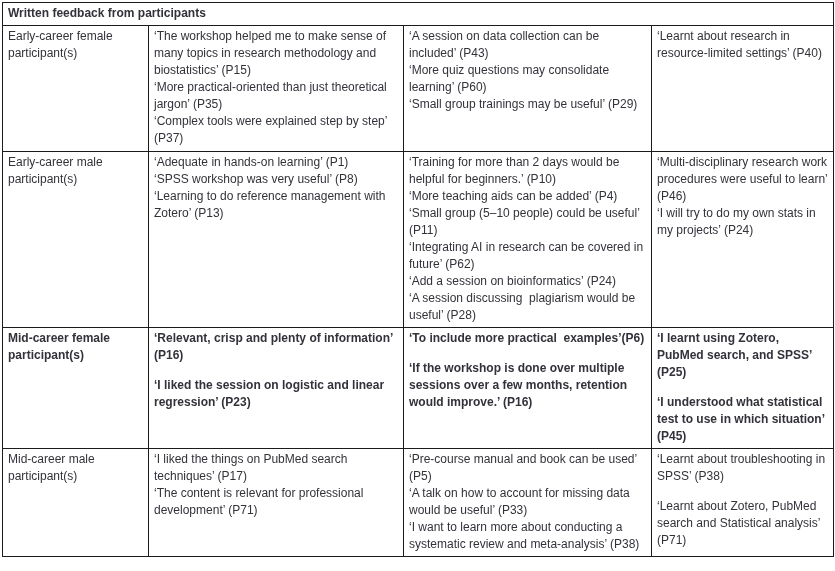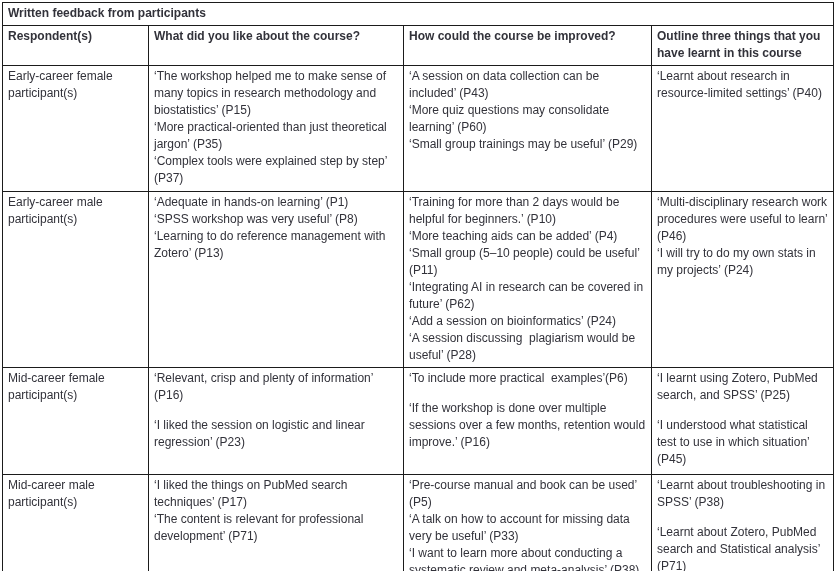--- a/index.html
+++ b/index.html
@@ -49,26 +49,20 @@
   <colgroup>
     <col style="width:146px">
     <col style="width:255px">
     <col style="width:248px">
     <col style="width:182px">
   </colgroup>
   <thead>
     <tr>
       <td class="title-cell" colspan="4">Written feedback from participants</td>
     </tr>
-    <tr class="header-row">
-      <th>Respondent(s)</th>
-      <th>What did you like about the course?</th>
-      <th>How could the course be improved?</th>
-      <th>Outline three things that you have learnt in this course</th>
-    </tr>
   </thead>
   <tbody>
       <tr style="height: 126px;">
         <td>Early-career female participant(s)</td>
         <td>
           <div class="quote">‘The workshop helped me to make sense of many topics in research methodology and biostatistics’ (P15)</div>
           <div class="quote">‘More practical-oriented than just theoretical jargon’ (P35)</div>
           <div class="quote">‘Complex tools were explained step by step’ (P37)</div>
         </td>
         <td>
@@ -93,21 +87,21 @@
           <div class="quote">‘Small group (5–10 people) could be useful’ (P11)</div>
           <div class="quote">‘Integrating AI in research can be covered in future’ (P62)</div>
           <div class="quote">‘Add a session on bioinformatics’ (P24)</div>
           <div class="quote">‘A session discussing  plagiarism would be useful’ (P28)</div>
         </td>
         <td>
           <div class="quote">‘Multi-disciplinary research work procedures were useful to learn’ (P46)</div>
           <div class="quote">‘I will try to do my own stats in my projects’ (P24)</div>
         </td>
       </tr>
-      <tr style="height: 107px;">
+      <tr style="height: 107px; font-weight: bold;">
         <td>Mid-career female participant(s)</td>
         <td class="spaced">
           <div class="quote">‘Relevant, crisp and plenty of information’ (P16)</div>
           <div class="quote">‘I liked the session on logistic and linear regression’ (P23)</div>
         </td>
         <td class="spaced">
           <div class="quote">‘To include more practical  examples’(P6)</div>
           <div class="quote">‘If the workshop is done over multiple sessions over a few months, retention would improve.’ (P16)</div>
         </td>
         <td class="spaced">
@@ -116,21 +110,21 @@
         </td>
       </tr>
       <tr style="height: 102px;">
         <td>Mid-career male participant(s)</td>
         <td>
           <div class="quote">‘I liked the things on PubMed search techniques’ (P17)</div>
           <div class="quote">‘The content is relevant for professional development’ (P71)</div>
         </td>
         <td>
           <div class="quote">‘Pre-course manual and book can be used’ (P5)</div>
-          <div class="quote">‘A talk on how to account for missing data very be useful’ (P33)</div>
+          <div class="quote">‘A talk on how to account for missing data would be useful’ (P33)</div>
           <div class="quote">‘I want to learn more about conducting a systematic review and meta-analysis’ (P38)</div>
         </td>
         <td class="spaced">
           <div class="quote">‘Learnt about troubleshooting in SPSS’ (P38)</div>
           <div class="quote">‘Learnt about Zotero, PubMed search and Statistical analysis’ (P71)</div>
         </td>
       </tr>
     </tbody>
 </table>
 

